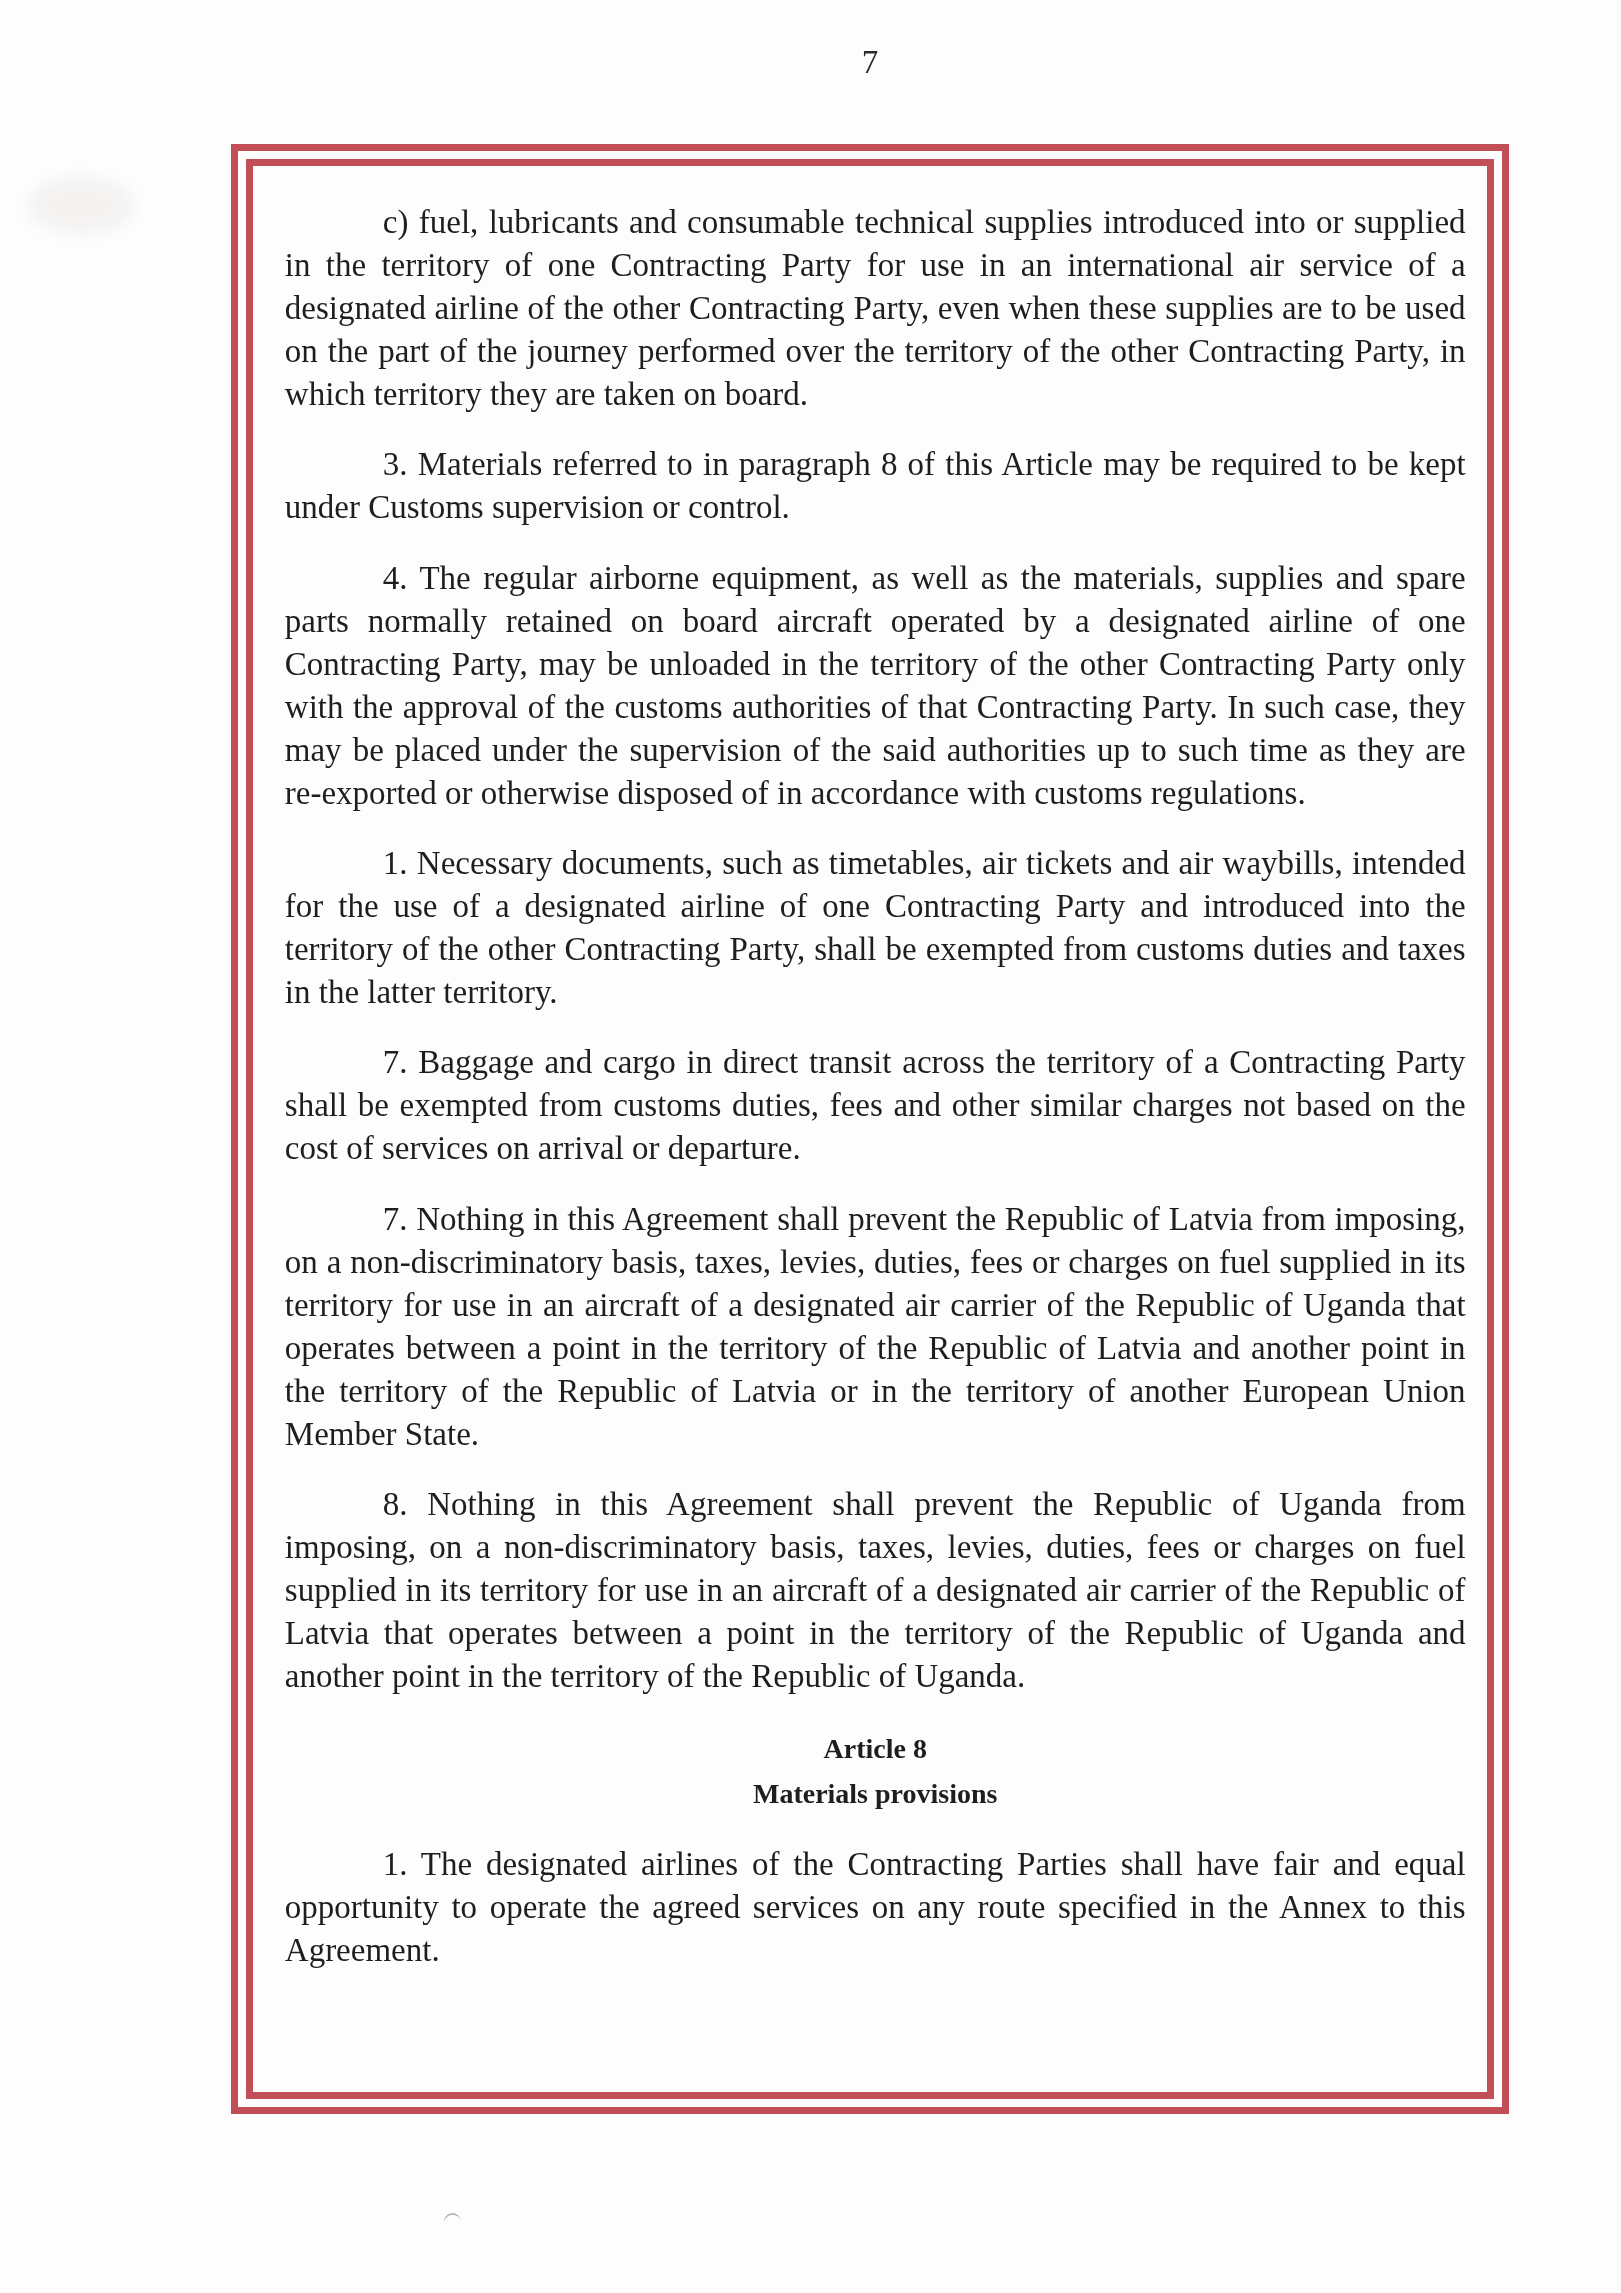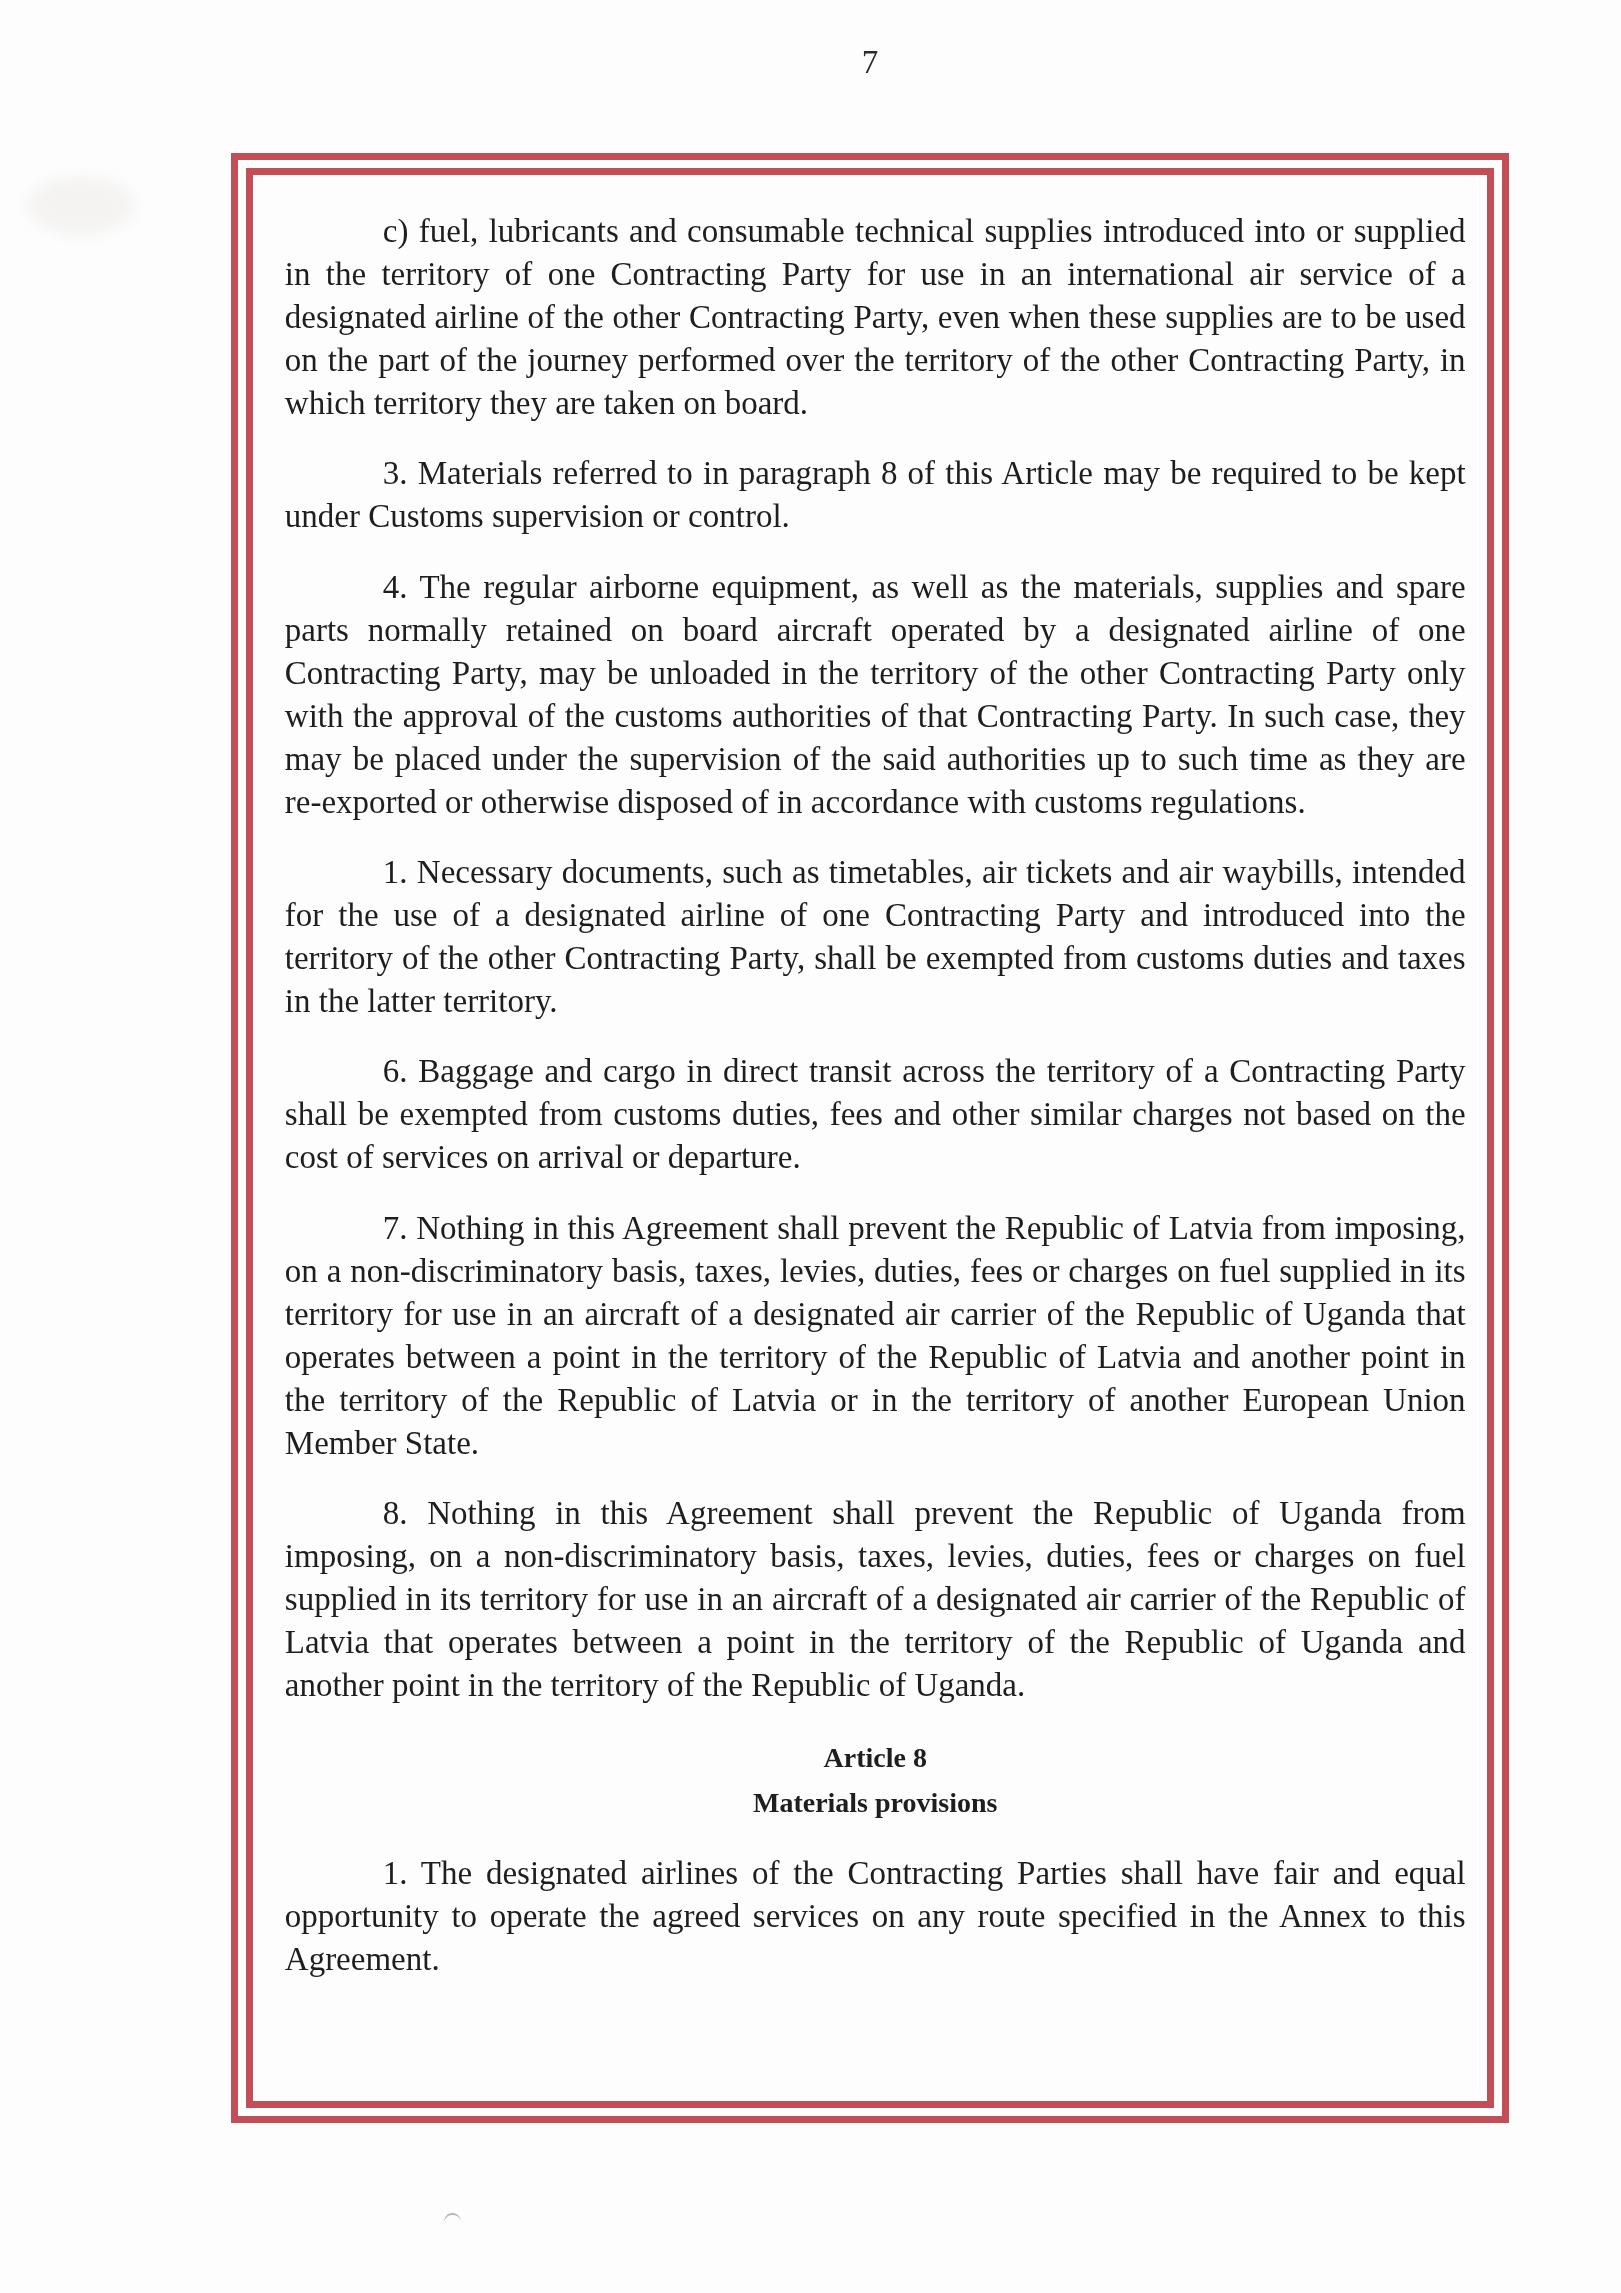--- a/index.html
+++ b/index.html
@@ -18,21 +18,21 @@
   }
   .page-number{
     position:absolute;
     top:43px;left:231px;width:1278px;
     text-align:center;
     font-size:33px;line-height:39px;
     color:#2a2a2a;
   }
   .frame-outer{
     position:absolute;
-    left:231px;top:153px;
+    left:231px;top:144px;
     width:1278px;height:1970px;
     box-sizing:border-box;
     border:7.8px solid var(--red);
     padding:7.8px;
     background:transparent;
   }
   .frame-inner{
     width:100%;height:100%;
     box-sizing:border-box;
     border:7.8px solid var(--red);
@@ -95,21 +95,21 @@
       <div class="content">
 
         <p>c) fuel, lubricants and consumable technical supplies introduced into or supplied in the territory of one Contracting Party for use in an international air service of a designated airline of the other Contracting Party, even when these supplies are to be used on the part of the journey performed over the territory of the other Contracting Party, in which territory they are taken on board.</p>
 
         <p>3. Materials referred to in paragraph 8 of this Article may be required to be kept under Customs supervision or control.</p>
 
         <p>4. The regular airborne equipment, as well as the materials, supplies and spare parts normally retained on board aircraft operated by a designated airline of one Contracting Party, may be unloaded in the territory of the other Contracting Party only with the approval of the customs authorities of that Contracting Party. In such case, they may be placed under the supervision of the said authorities up to such time as they are re-exported or otherwise disposed of in accordance with customs regulations.</p>
 
         <p>1. Necessary documents, such as timetables, air tickets and air waybills, intended for the use of a designated airline of one Contracting Party and introduced into the territory of the other Contracting Party, shall be exempted from customs duties and taxes in the latter territory.</p>
 
-        <p>6. Baggage and cargo in direct transit across the territory of a Contracting Party shall be exempted from customs duties, fees and other similar charges not based on the cost of services on arrival or departure.</p>
+        <p>7. Baggage and cargo in direct transit across the territory of a Contracting Party shall be exempted from customs duties, fees and other similar charges not based on the cost of services on arrival or departure.</p>
 
         <p>7. Nothing in this Agreement shall prevent the Republic of Latvia from imposing, on a non-discriminatory basis, taxes, levies, duties, fees or charges on fuel supplied in its territory for use in an aircraft of a designated air carrier of the Republic of Uganda that operates between a point in the territory of the Republic of Latvia and another point in the territory of the Republic of Latvia or in the territory of another European Union Member State.</p>
 
         <p>8. Nothing in this Agreement shall prevent the Republic of Uganda from imposing, on a non-discriminatory basis, taxes, levies, duties, fees or charges on fuel supplied in its territory for use in an aircraft of a designated air carrier of the Republic of Latvia that operates between a point in the territory of the Republic of Uganda and another point in the territory of the Republic of Uganda.</p>
 
         <div class="article-heading">
           <span>Article 8</span>
           <span>Materials provisions</span>
         </div>
 

